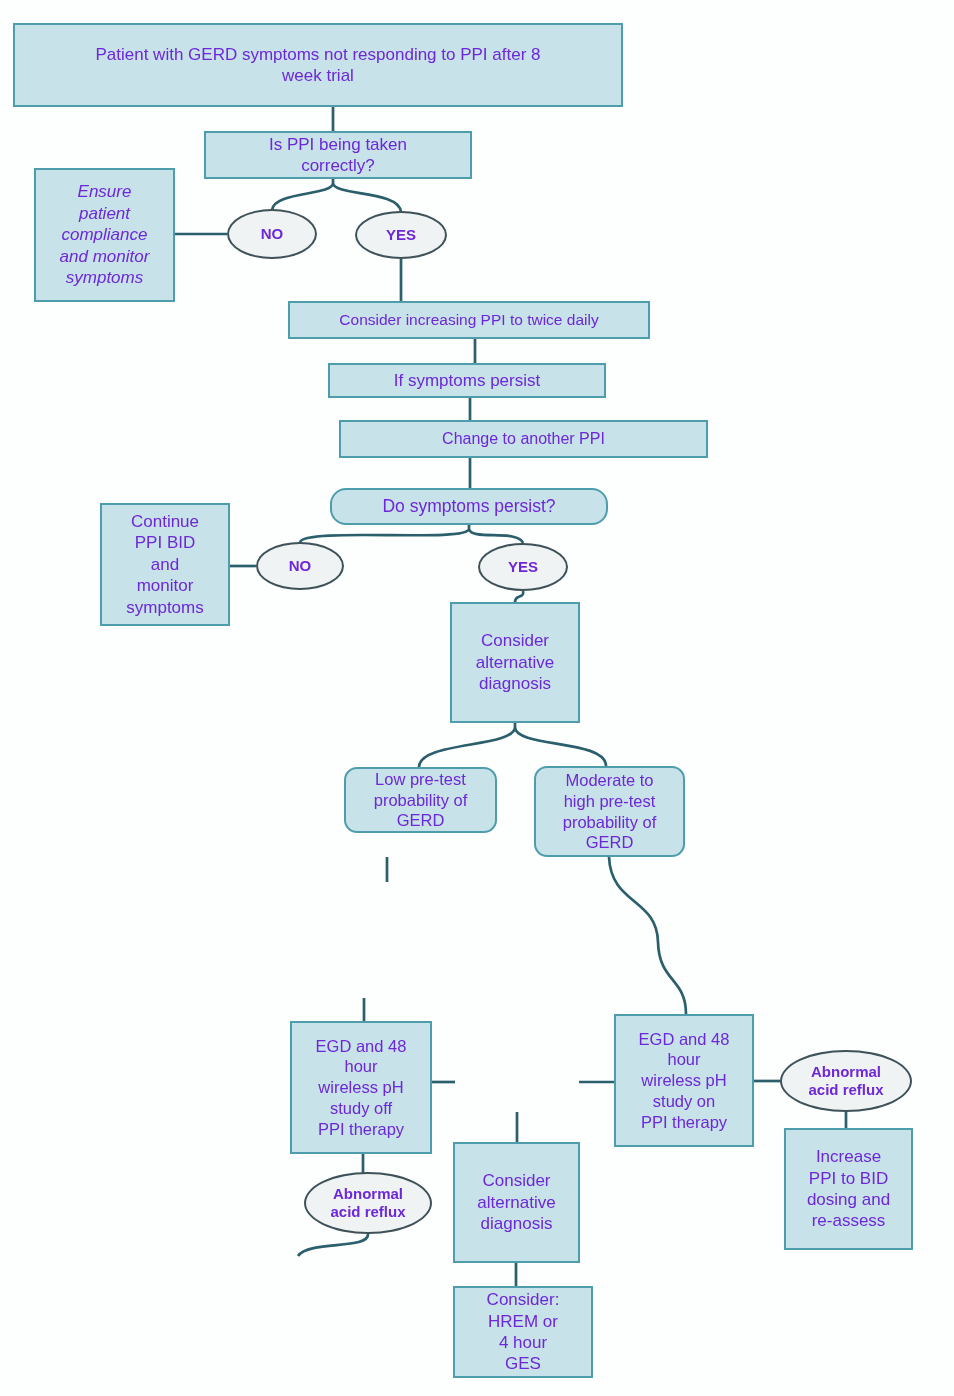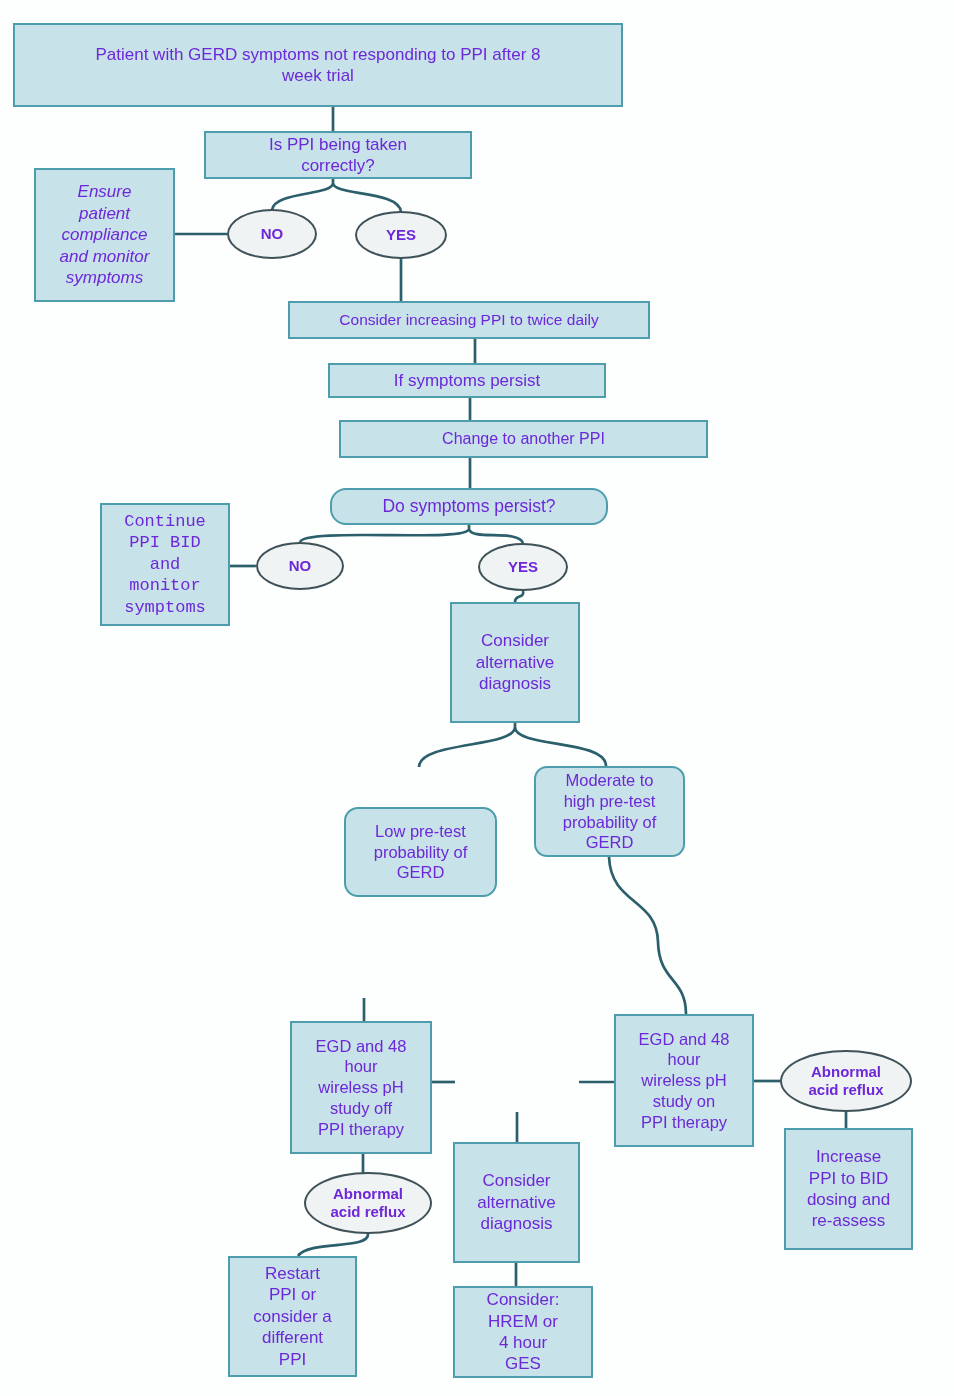--- a/index.html
+++ b/index.html
@@ -87,35 +87,35 @@
   <div class="oval" style="left:355px;top:211px;width:92px;height:48px;">YES</div>
 
   <div class="node" style="left:328px;top:363px;width:278px;height:35px;font-size:17px;">If symptoms persist</div>
 
   <div class="node" style="left:288px;top:301px;width:362px;height:38px;font-size:15.5px;">Consider increasing PPI to twice daily</div>
 
   <div class="node" style="left:291px;top:420px;width:369px;height:38px;font-size:16px;margin-left:48px;">Change to another PPI</div>
 
   <div class="node" style="left:330px;top:488px;width:278px;height:37px;font-size:17.5px;border-radius:16px;">Do symptoms persist?</div>
 
-  <div class="node" style="left:100px;top:503px;width:130px;height:123px;font-size:17px;font-family:Liberation Mono, monospace;">Continue
+  <div class="node" style="left:100px;top:503px;width:130px;height:123px;font-size:17px;">Continue
 PPI BID
 and
 monitor
 symptoms</div>
 
   <div class="oval" style="left:256px;top:542px;width:88px;height:48px;">NO</div>
 
   <div class="oval" style="left:478px;top:543px;width:90px;height:48px;">YES</div>
 
   <div class="node" style="left:450px;top:602px;width:130px;height:121px;font-size:17px;">Consider
 alternative
 diagnosis</div>
 
-  <div class="node rounded" style="left:344px;top:807px;width:153px;height:90px;font-size:16.5px;border-radius:14px;">Low pre-test
+  <div class="node rounded" style="left:344px;top:767px;width:153px;height:66px;font-size:16.5px;">Low pre-test
 probability of
 GERD</div>
 
   <div class="node rounded" style="left:534px;top:766px;width:151px;height:91px;font-size:16.5px;">Moderate to
 high pre-test
 probability of
 GERD</div>
 
 
   <div class="node" style="left:290px;top:1021px;width:142px;height:133px;font-size:16.5px;">EGD and 48
@@ -139,24 +139,19 @@
 dosing and
 re-assess</div>
 
   <div class="oval" style="left:304px;top:1172px;width:128px;height:62px;">Abnormal
 acid reflux</div>
 
   <div class="node" style="left:453px;top:1142px;width:127px;height:121px;font-size:17px;">Consider
 alternative
 diagnosis</div>
 
-  <div class="node" style="left:228px;top:1256px;width:129px;height:121px;font-size:17px;">Restart
-PPI or
-consider a
-different
-PPI</div>
 
   <div class="node" style="left:453px;top:1286px;width:140px;height:92px;font-size:17px;">Consider:
 HREM or
 4 hour
 GES</div>
 
 </div>
 
 </body></html>

